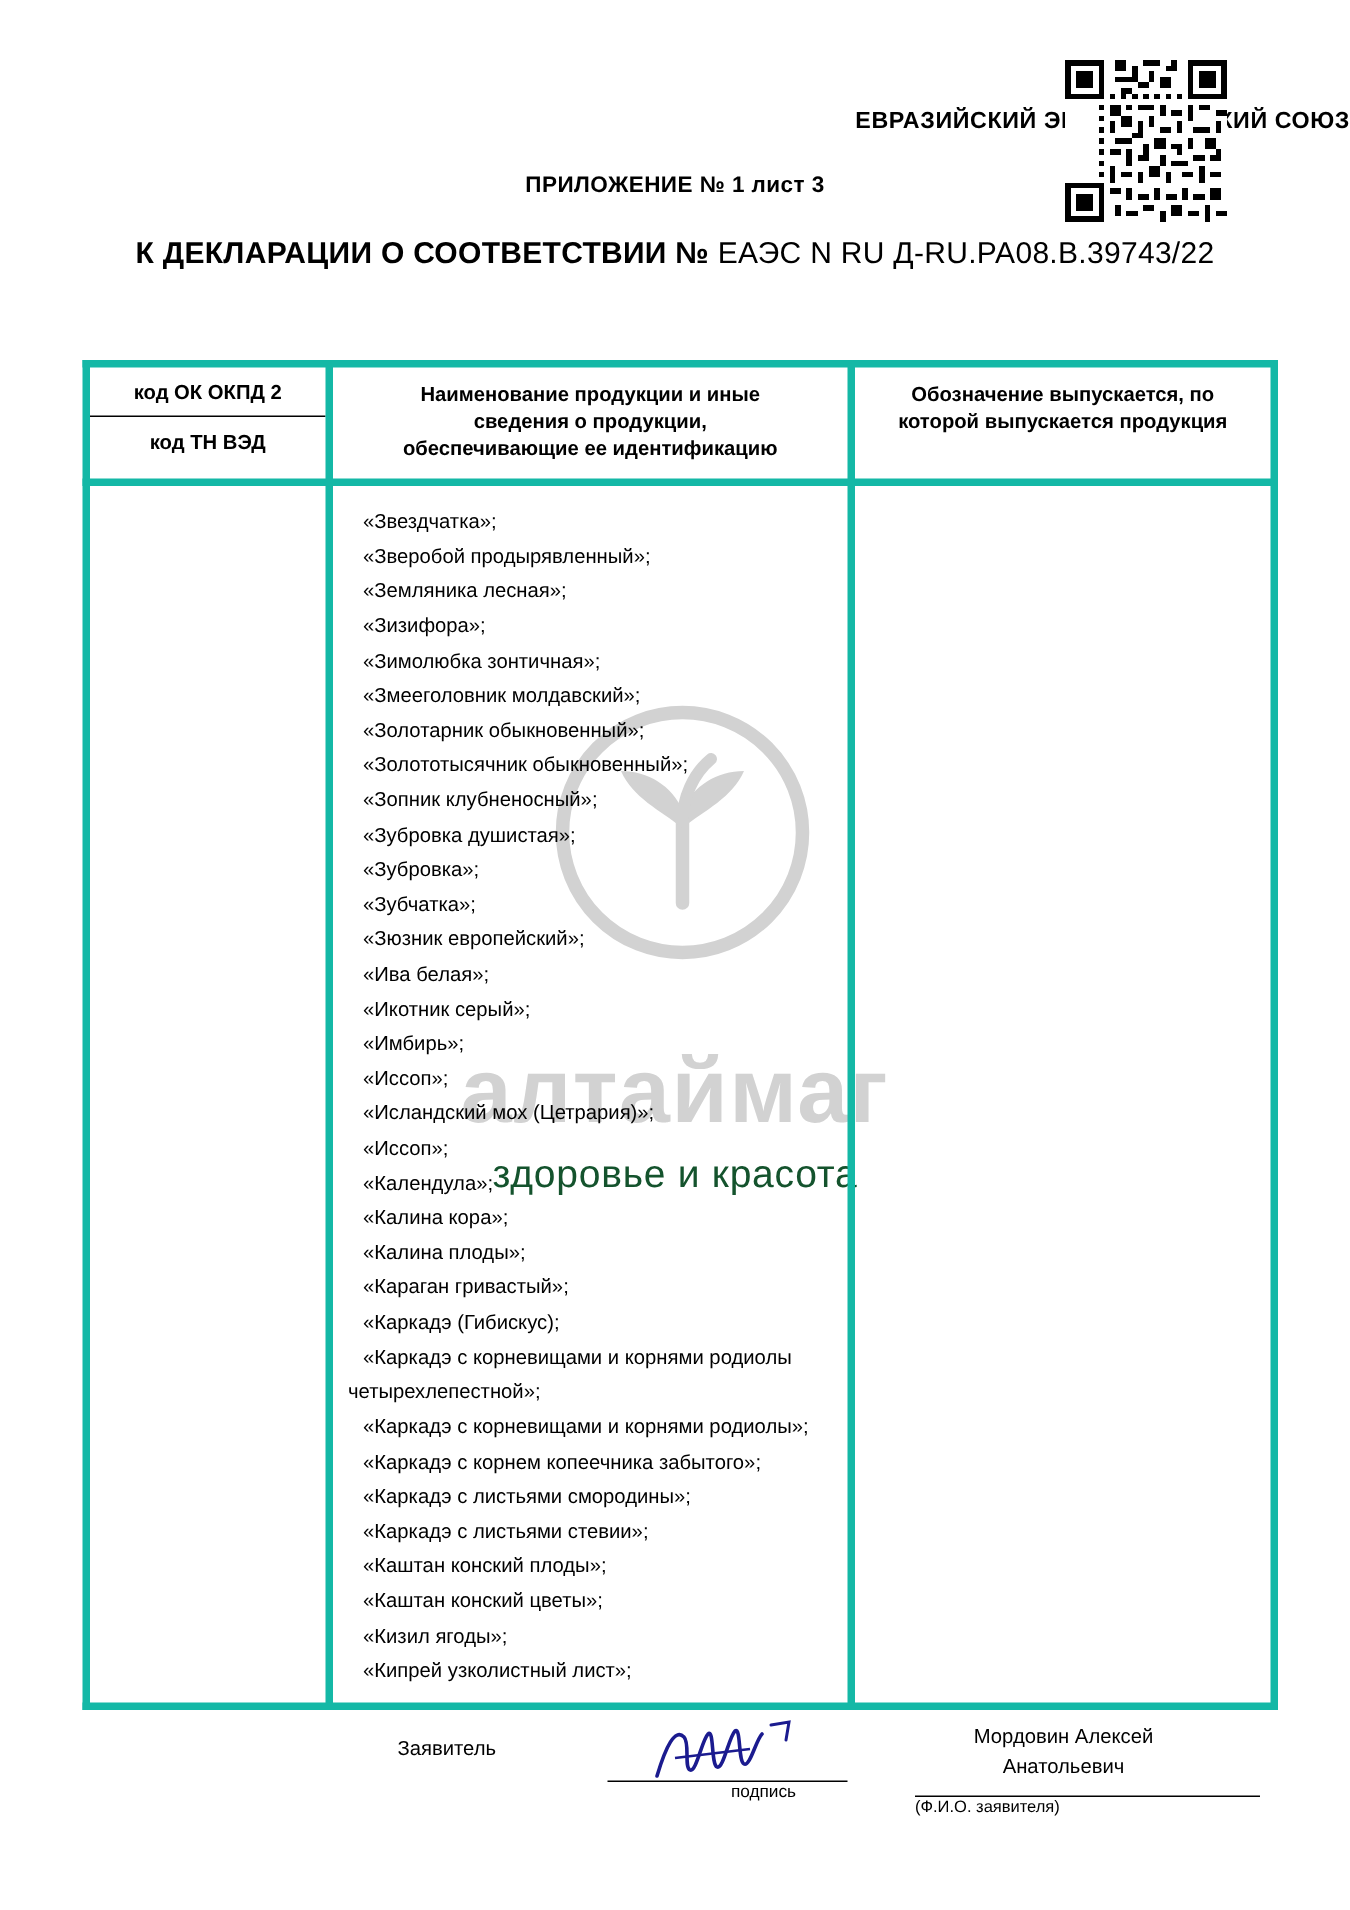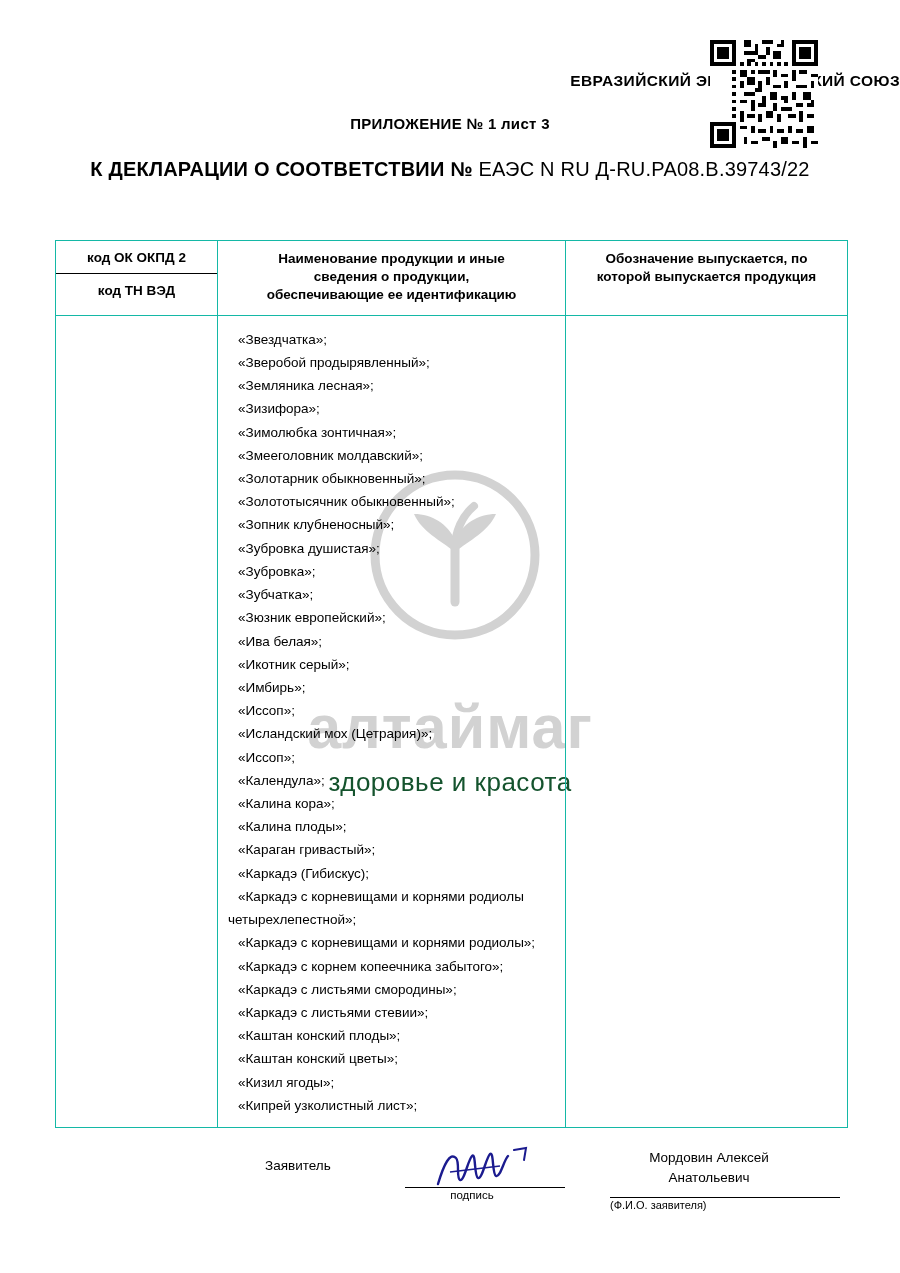--- a/index.html
+++ b/index.html
@@ -113,21 +113,21 @@
     top: 240px;
     width: 792px;
     z-index: 2;
   }
   table.doc {
     border-collapse: collapse;
     width: 792px;
     table-layout: fixed;
   }
   table.doc td, table.doc th {
-    border: 1px solid #14b8a6;
+    border: 5px solid #14b8a6;
     vertical-align: top;
   }
   .col-a { width: 162px; }
   .col-b { width: 348px; }
   .col-c { width: 282px; }
 
   .head-cell {
     text-align: center;
     font-weight: bold;
     font-size: 13.5px;
@@ -173,21 +173,21 @@
   }
   .sig-line {
     position: absolute;
     left: 405px;
     top: 47px;
     width: 160px;
     border-bottom: 1px solid #000;
   }
   .sig-caption {
     position: absolute;
-    left: 392px;
+    left: 429px;
     top: 49px;
     width: 160px;
     text-align: center;
     font-size: 11.5px;
   }
   .sig-scribble {
     position: absolute;
     left: 430px;
     top: 2px;
     width: 120px;

